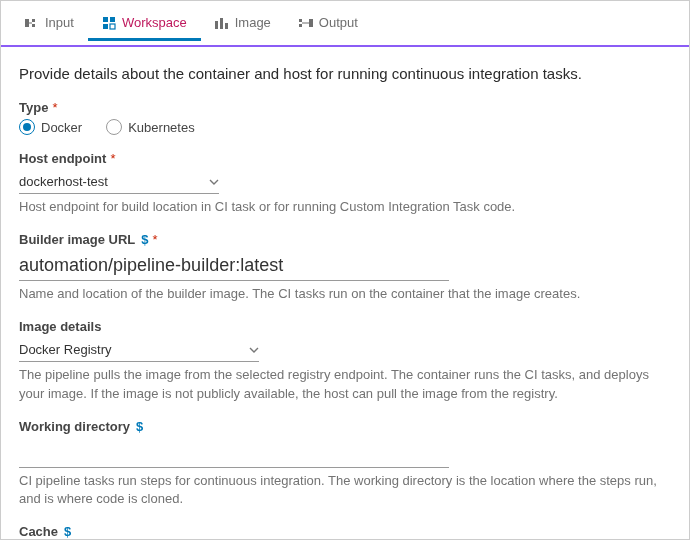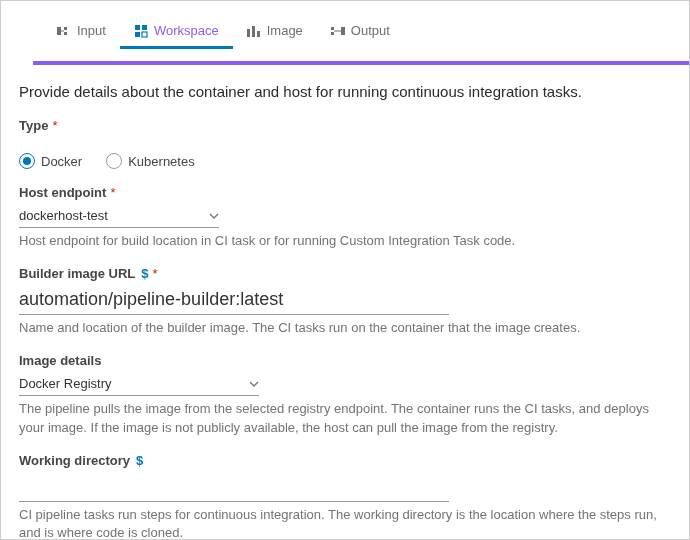--- a/index.html
+++ b/index.html
@@ -8,36 +8,35 @@
     font-size: 13px;
     color: #333;
     background: #fff;
     width: 690px;
     height: 540px;
     overflow: hidden;
     border: 1px solid #ccc;
   }
   .tabs {
     display: flex;
-    border-bottom: 4px solid #8b5cf6;
-    padding: 12px 10px;
-    margin-left: 32px;
+    border-bottom: 2px solid #8b5cf6;
+    padding: 4px 10px;
   }
   .tab {
     display: flex;
     align-items: center;
     gap: 6px;
     padding: 10px 14px 8px;
     font-size: 13px;
     color: #6f6f6f;
     cursor: pointer;
     border-bottom: 3px solid transparent;
   }
   .tab.active {
-    color: #8b5cf6;
+    color: #be185d;
     border-bottom-color: #0079b8;
   }
   .tab-icon { display: inline-flex; }
   .content {
     padding: 18px 31px 0 18px;
   }
   .page-desc {
     font-size: 15px;
     color: #2b2b2b;
     margin-bottom: 18px;
@@ -57,21 +56,21 @@
     font-size: 13px;
     color: #737373;
     margin-top: 4px;
     margin-bottom: 16px;
     line-height: 1.4;
   }
   .radio-row {
     display: flex;
     gap: 24px;
     margin-bottom: 16px;
-    margin-top: 20px;
+    margin-top: 4px;
   }
   .radio-opt {
     display: flex;
     align-items: center;
     gap: 6px;
     font-size: 13px;
     color: #454545;
     cursor: pointer;
   }
   .radio {

